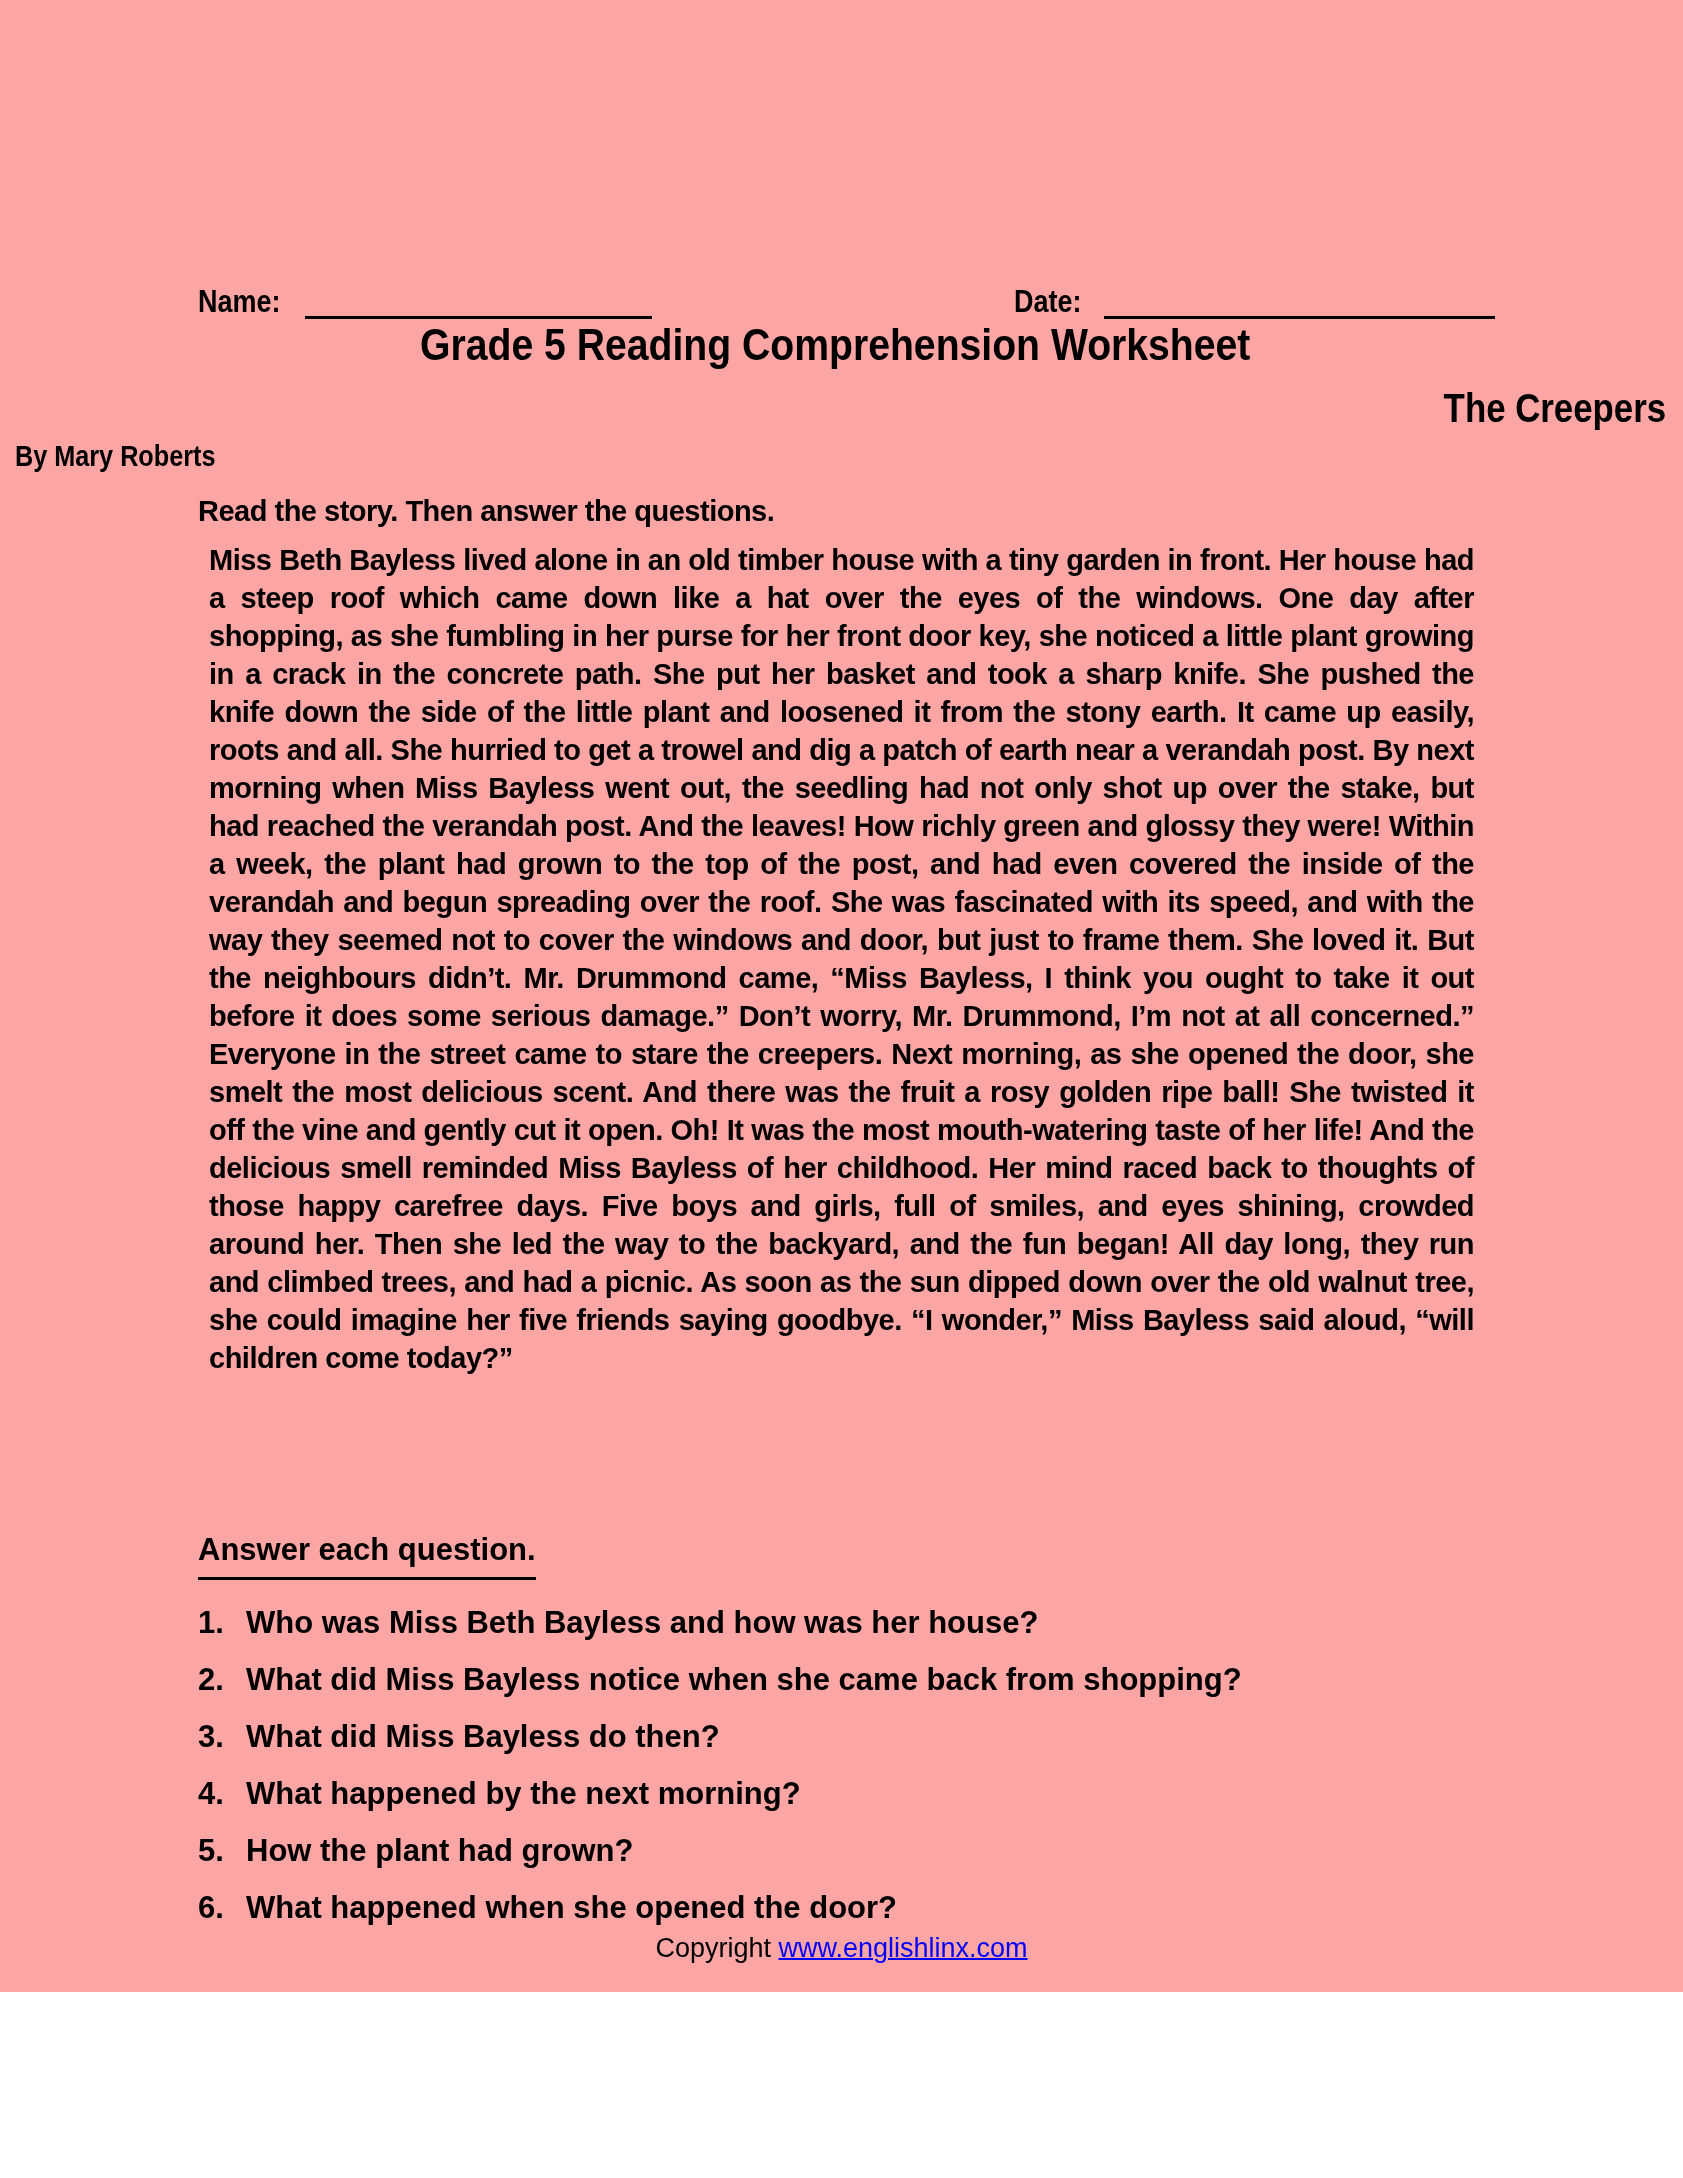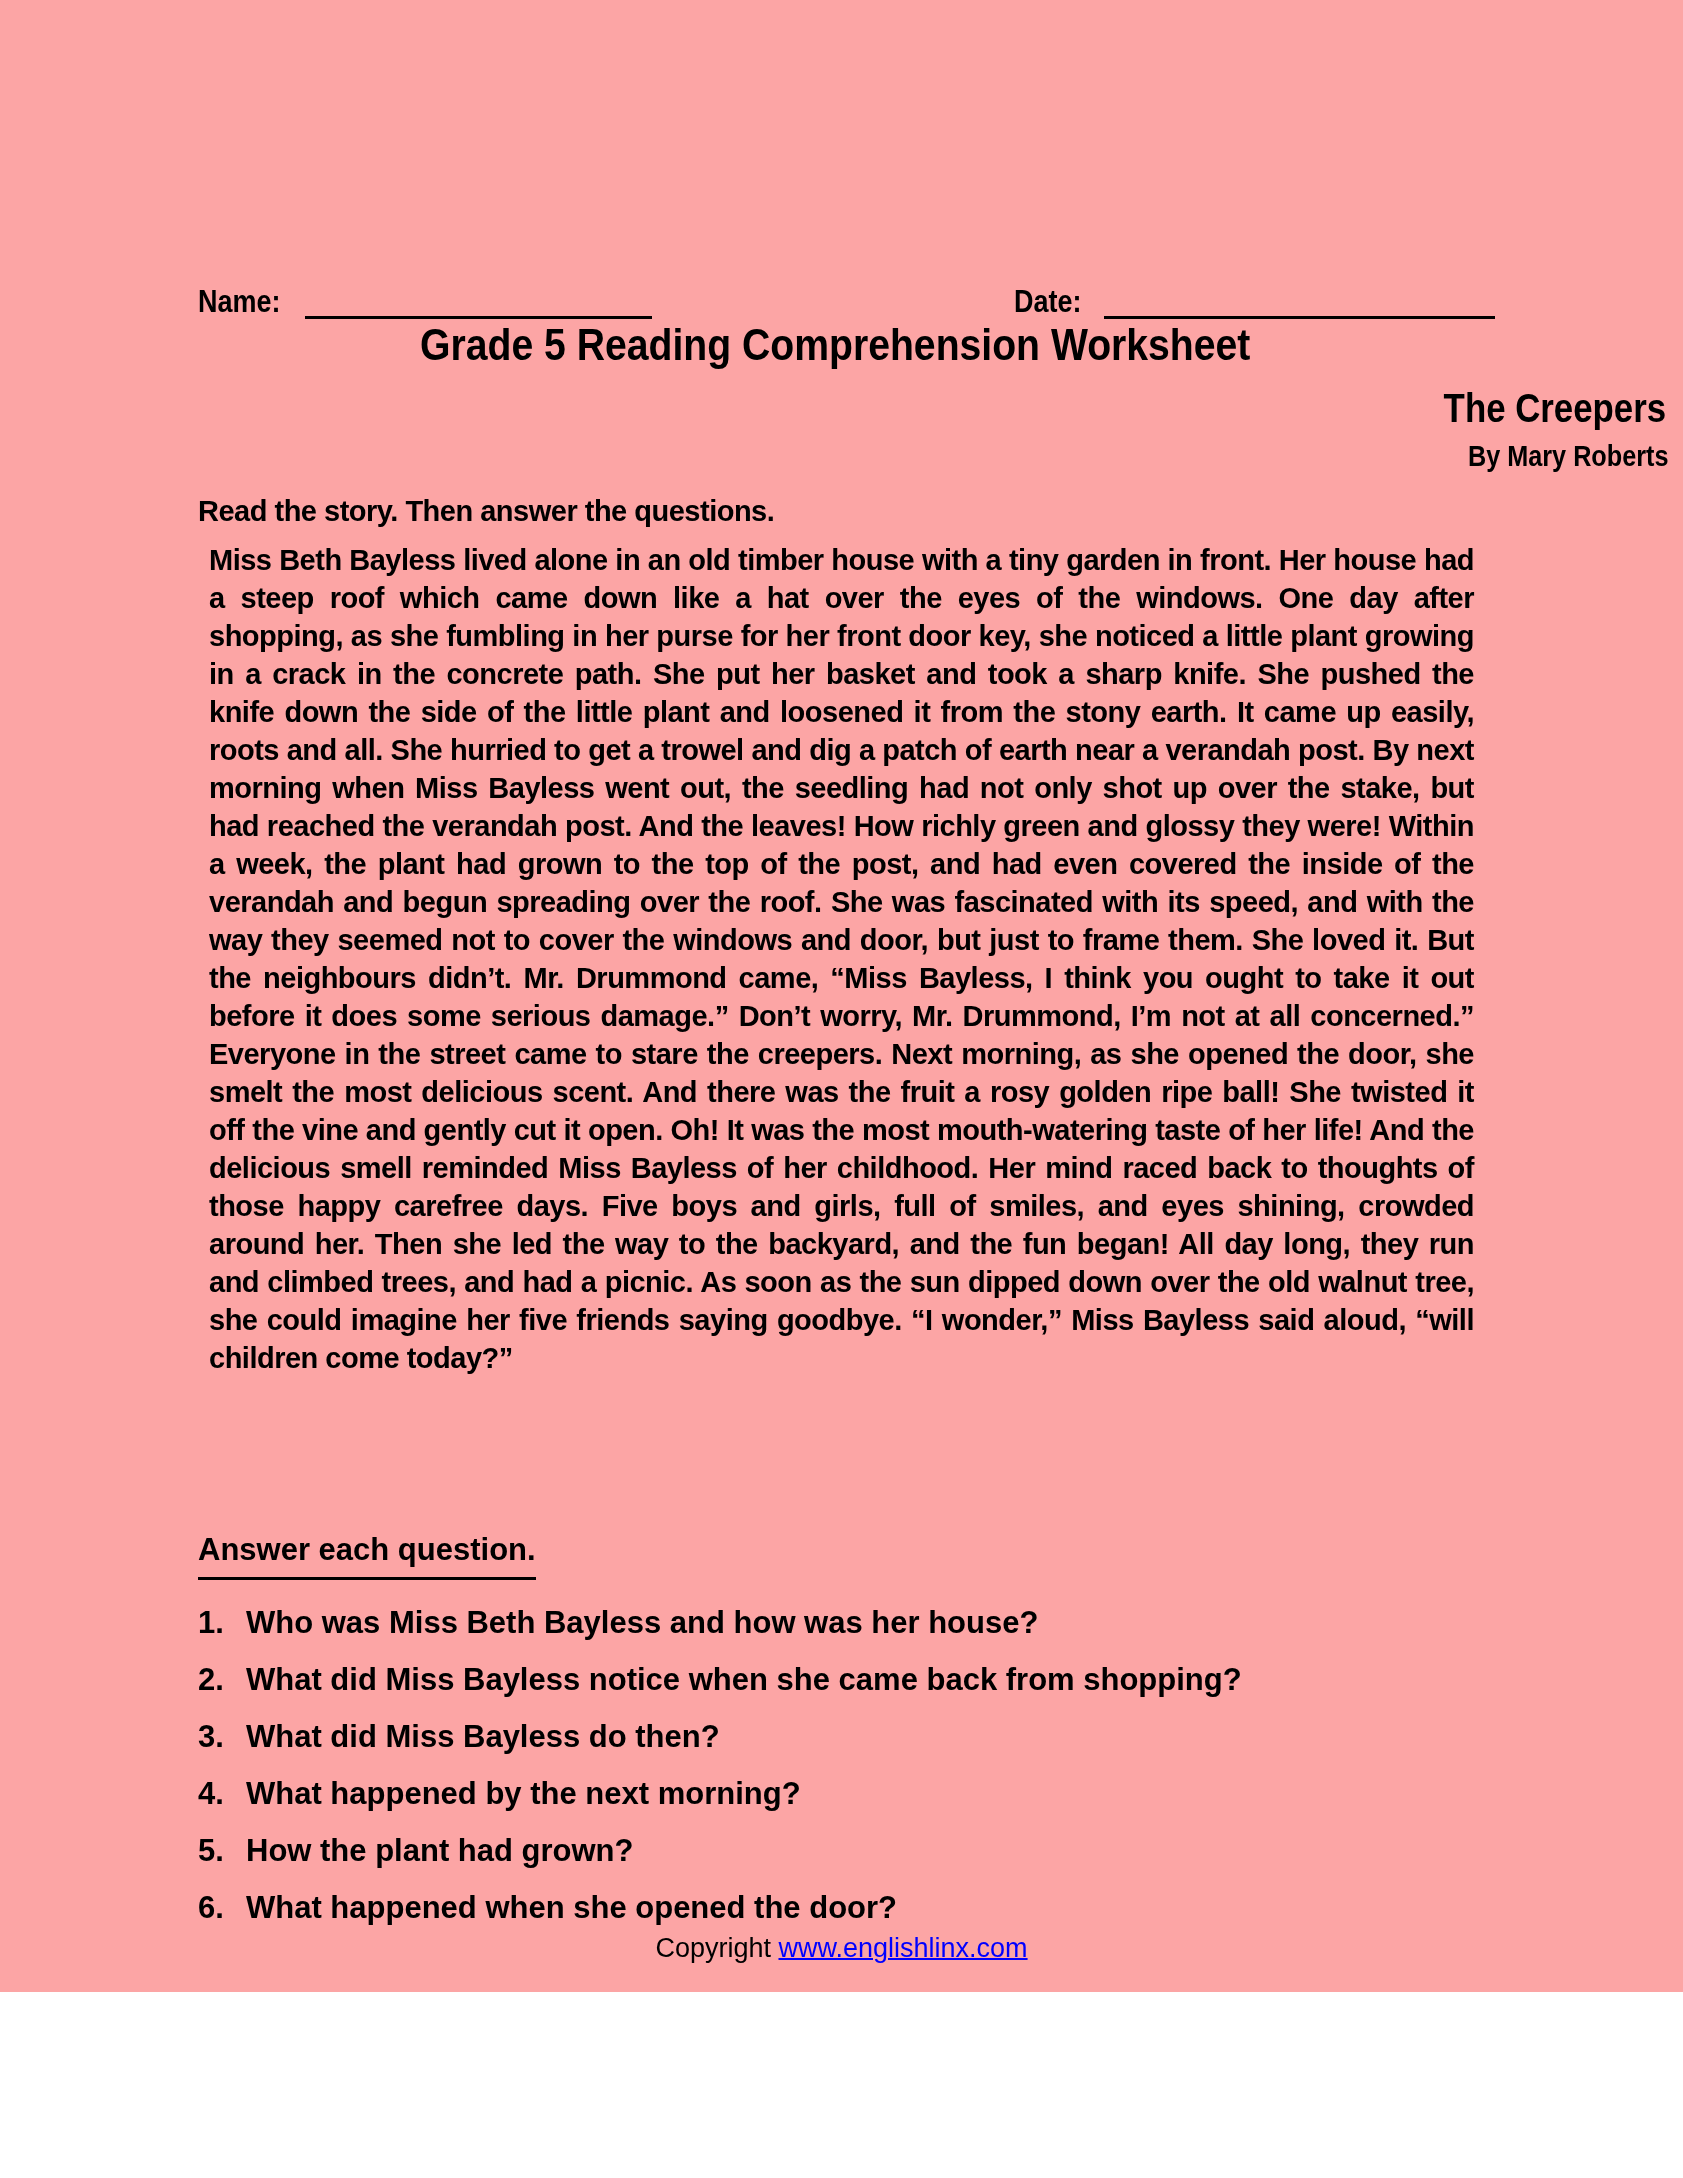--- a/index.html
+++ b/index.html
@@ -50,24 +50,23 @@
     top: 386px;
     left: 0; right: 0;
     text-align: right;
     font-size: 40px;
     font-weight: bold;
   }
   .story-byline {
     position: absolute;
     top: 440px;
     left: 0; right: 0;
-    text-align: right;
+    text-align: left;
     font-size: 29px;
     font-weight: bold;
-    padding-left: 32px;
   }
 
   
   .story-block {
     position: absolute;
     top: 492px;
     left: 198px;
     width: 1287px;
     font-weight: bold;
     font-size: 29px;

